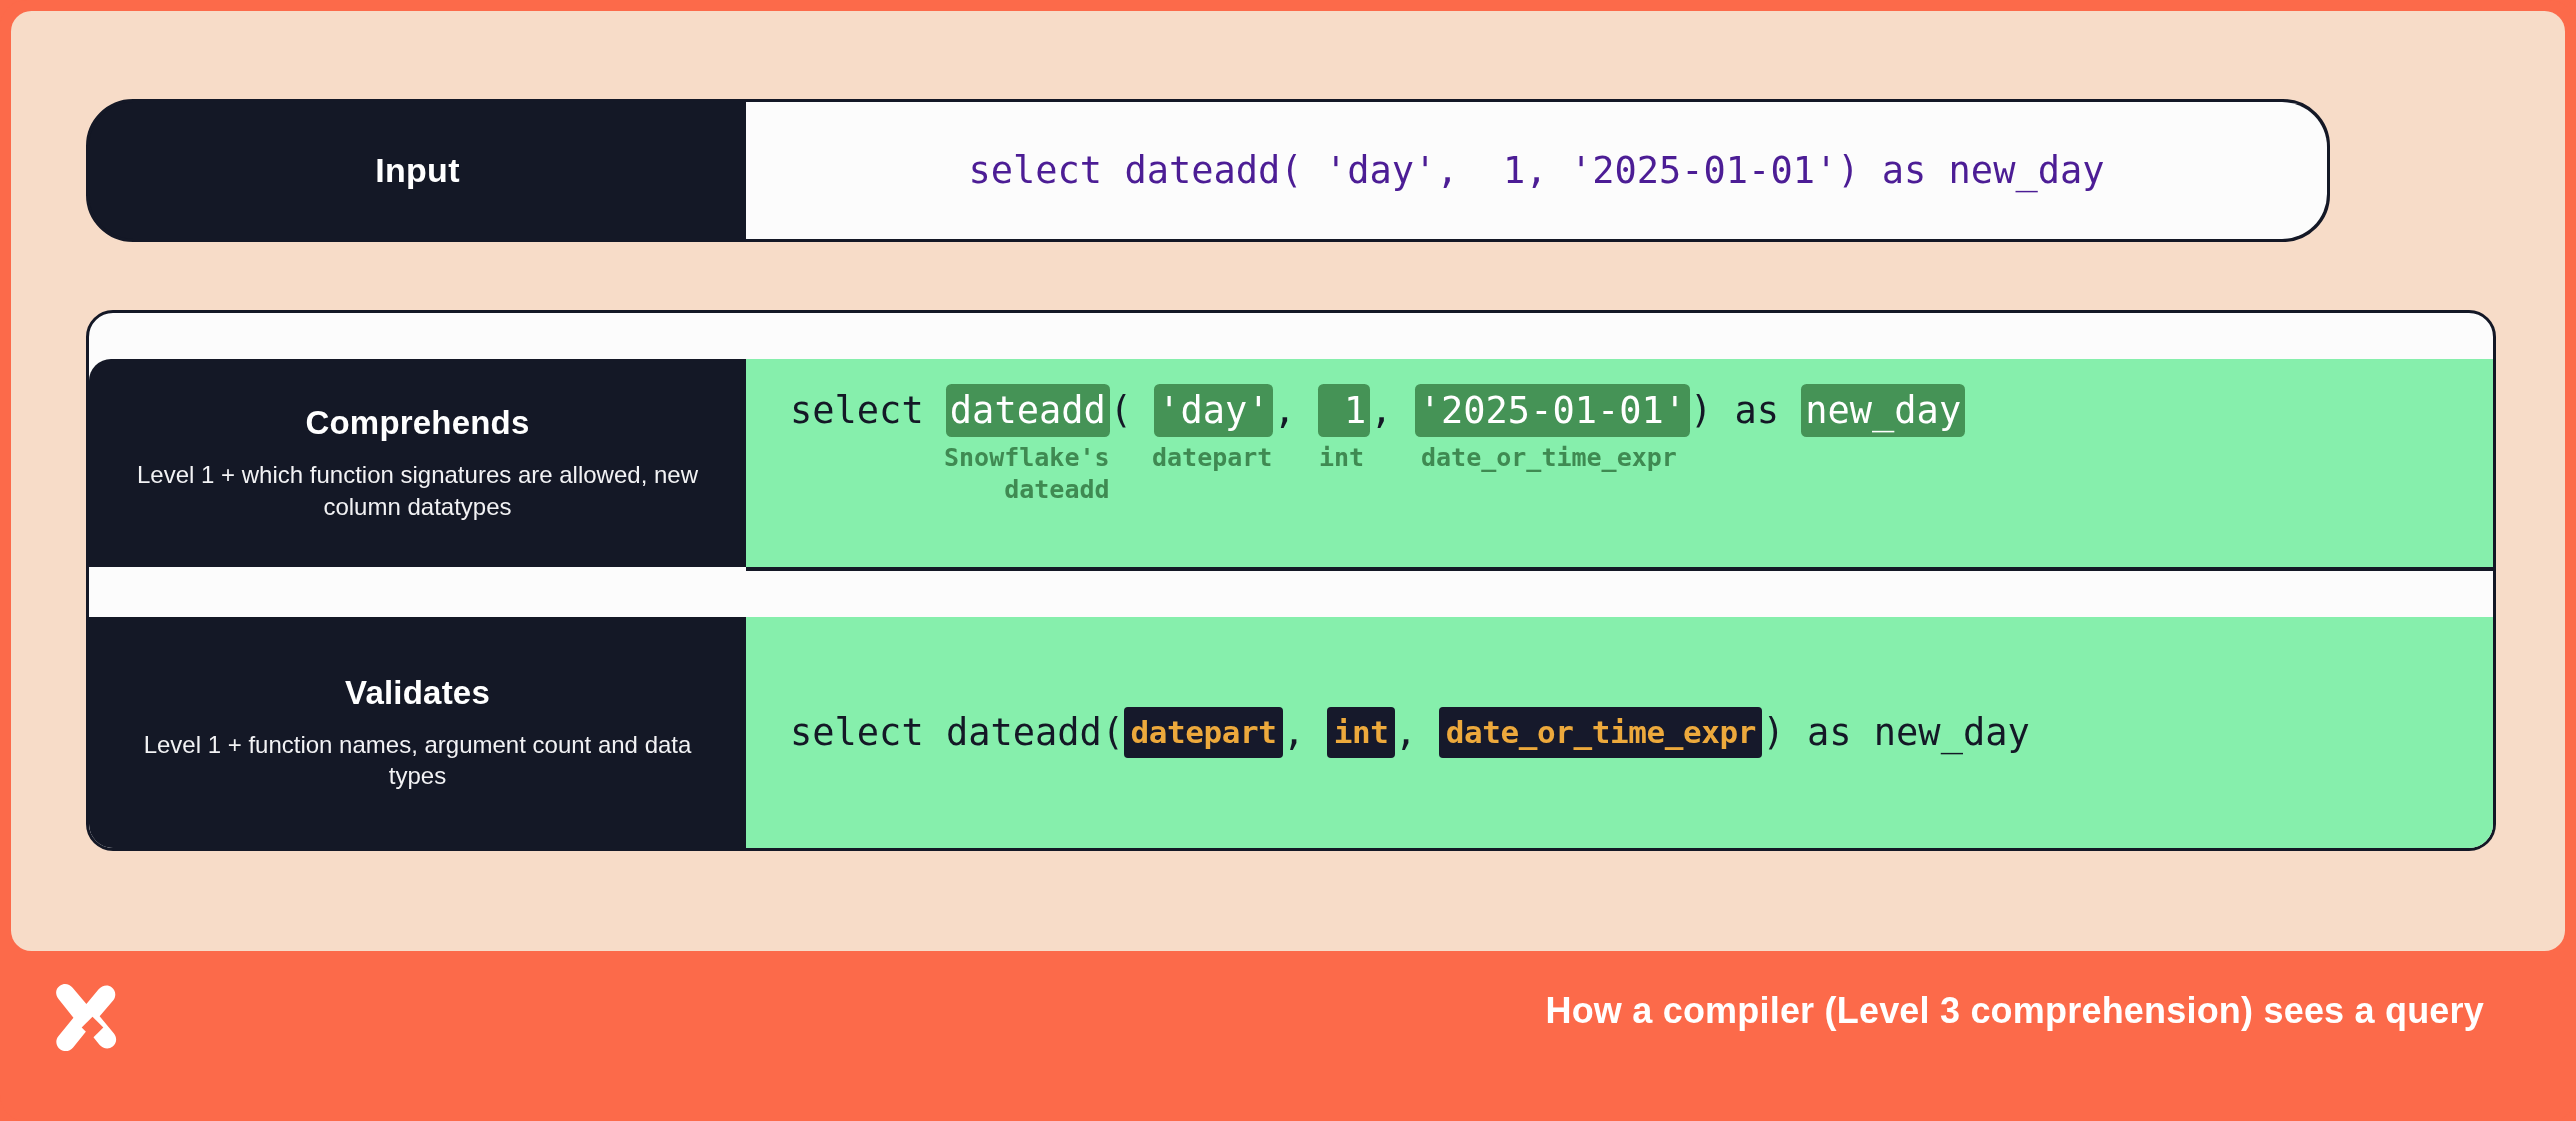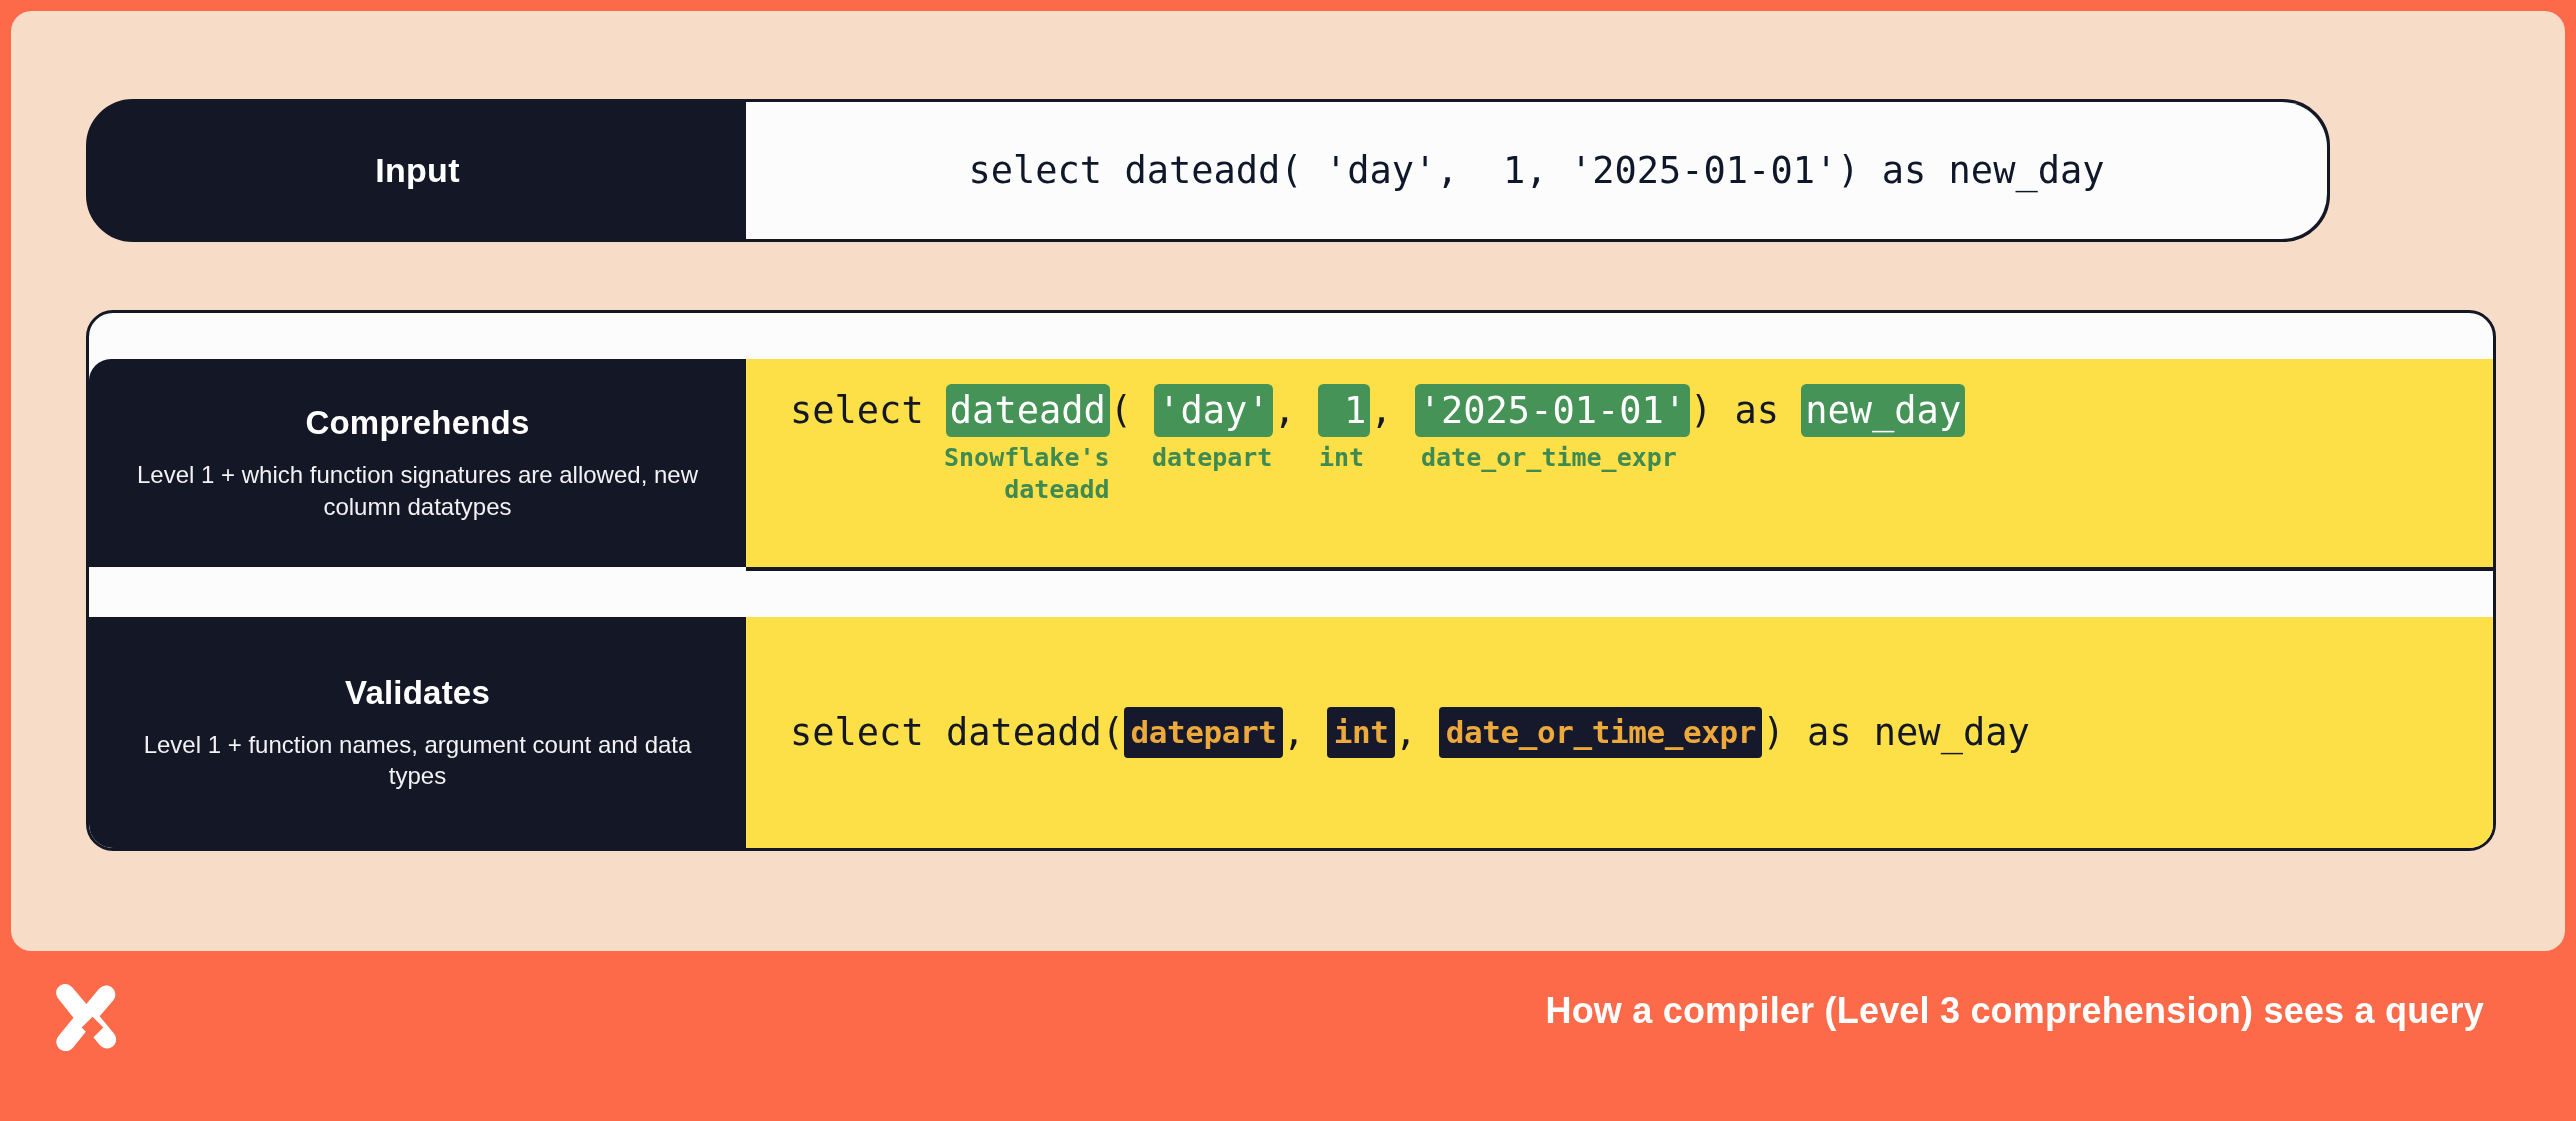--- a/index.html
+++ b/index.html
@@ -65,21 +65,21 @@
 
   .input-code {
     flex: 1 1 auto;
     background: #FCFCFC;
     border-radius: 0 45px 45px 0;
     display: flex;
     align-items: center;
     justify-content: center;
     font-family: "DejaVu Sans Mono", monospace;
     font-size: 37px;
-    color: #0f172a;
+    color: #4c1d95;
     white-space: pre;
     letter-spacing: 0px;
   }
 
   
   .block {
     position: absolute;
     left: 75px;
     top: 299px;
     width: 2410px;
@@ -132,21 +132,21 @@
   .blabel .sub {
     font-size: 24px;
     font-weight: 400;
     line-height: 1.30;
     color: #F2F2F4;
     max-width: 564px;
   }
 
   .bcode {
     flex: 1 1 auto;
-    background: #fde047;
+    background: #86efac;
     position: relative;
     display: flex;
     flex-direction: column;
     justify-content: center;
     padding-left: 44px;
   }
 
   
   .codeline {
     font-family: "DejaVu Sans Mono", monospace;

